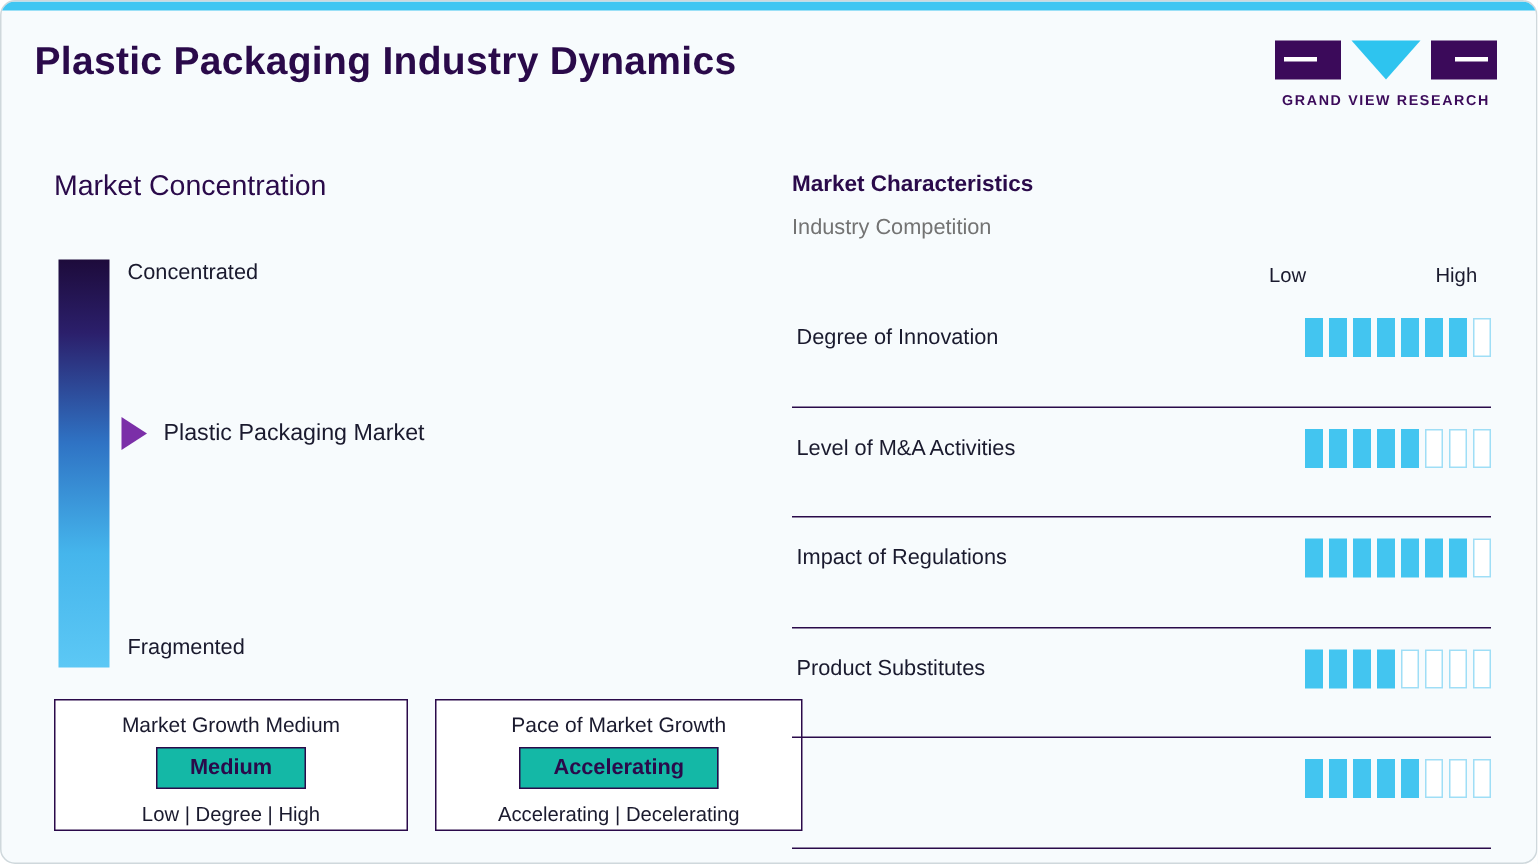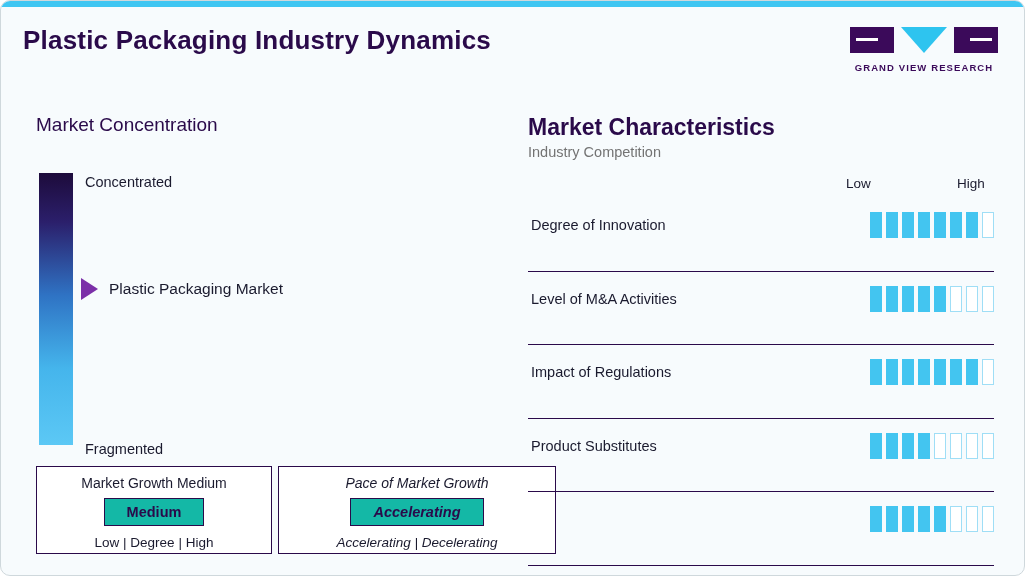--- a/index.html
+++ b/index.html
@@ -103,21 +103,21 @@
   #label-concentrated {
     position: absolute;
     left: 84px;
     top: 173px;
     font-size: 14.5px;
     color: #1a1a2e;
   }
   #label-fragmented {
     position: absolute;
     left: 84px;
-    top: 440px;
+    top: 423px;
     font-size: 14.5px;
     color: #1a1a2e;
   }
   #marker-arrow {
     position: absolute;
     left: 80px;
     top: 277px;
     width: 0; height: 0;
     border-top: 11px solid transparent;
     border-bottom: 11px solid transparent;
@@ -134,21 +134,21 @@
   .info-box {
     position: absolute;
     top: 465px;
     height: 88px;
     border: 1px solid #2a0a4a;
     background: #ffffff;
     box-sizing: border-box;
     text-align: center;
   }
   #box-growth-stage { left: 35px; width: 236px; }
-  #box-growth-pace  { left: 277px; width: 278px; font-style: italic; }
+  #box-growth-pace  { left: 289px; width: 245px; }
   .info-box .box-title {
     margin-top: 8px;
     font-size: 14px;
     color: #1a1a2e;
   }
   .info-box .box-value {
     display: inline-block;
     margin-top: 7px;
     padding: 5px 22px;
     border: 1px solid #2a0a4a;
@@ -160,21 +160,21 @@
   .info-box .box-scale {
     margin-top: 9px;
     font-size: 13.5px;
     color: #1a1a2e;
   }
   
   #right-heading {
     position: absolute;
     left: 527px;
     top: 113px;
-    font-size: 23px;
+    font-size: 15px;
     color: #2a0a4a;
     font-weight: bold;
   }
   #right-sub {
     position: absolute;
     left: 527px;
     top: 143px;
     font-size: 14.5px;
     color: #737373;
   }

